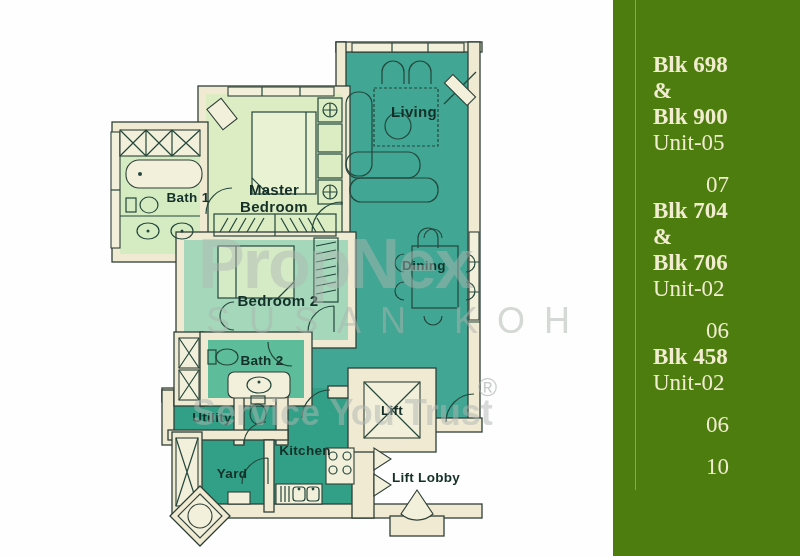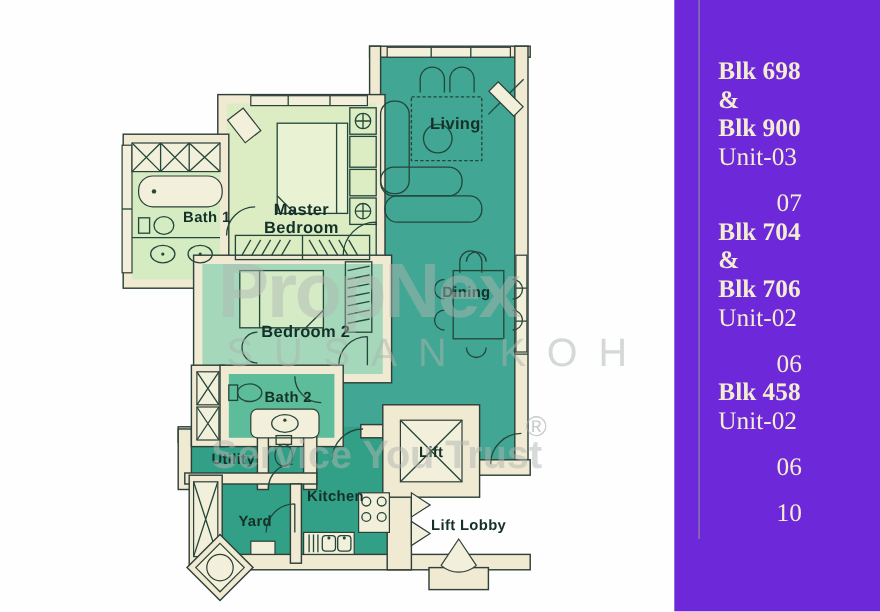--- a/index.html
+++ b/index.html
@@ -279,27 +279,27 @@
     <text class="room-label rl14" x="392" y="415">Lift</text>
     <text class="room-label rl14" x="426" y="482">Lift Lobby</text>
   </g>
 </svg>
 
 <div class="wm wm-brand">PropNex</div>
 <div class="wm wm-name">SUSAN KOH</div>
 <div class="wm wm-reg">®</div>
 <div class="wm wm-slogan">Service You Trust</div>
 
-<div class="panel" style="background: #6d28d9; color: rgb(242, 237, 208);">
+<div class="panel" style="background: #4d7c0f; color: rgb(242, 237, 208);">
   <div class="panel-divider" style="background: rgb(159, 176, 143);"></div>
   <div class="panel-text">
     <div class="pl blk">Blk 698</div>
     <div class="pl amp">&amp;</div>
     <div class="pl blk">Blk 900</div>
-    <div class="pl unit">Unit-03</div>
+    <div class="pl unit">Unit-05</div>
     <div class="pl num">07</div>
     <div class="pl blk">Blk 704</div>
     <div class="pl amp">&amp;</div>
     <div class="pl blk">Blk 706</div>
     <div class="pl unit">Unit-02</div>
     <div class="pl num">06</div>
     <div class="pl blk">Blk 458</div>
     <div class="pl unit">Unit-02</div>
     <div class="pl num">06</div>
     <div class="pl num">10</div>

